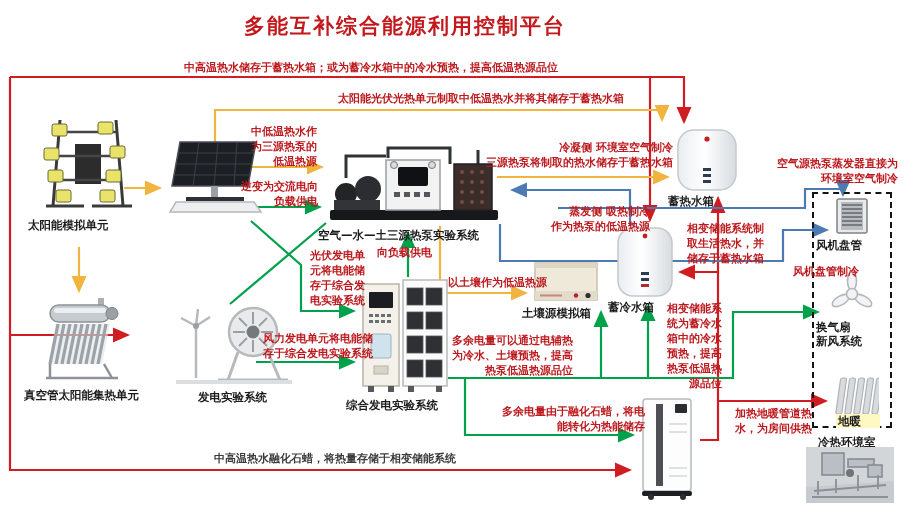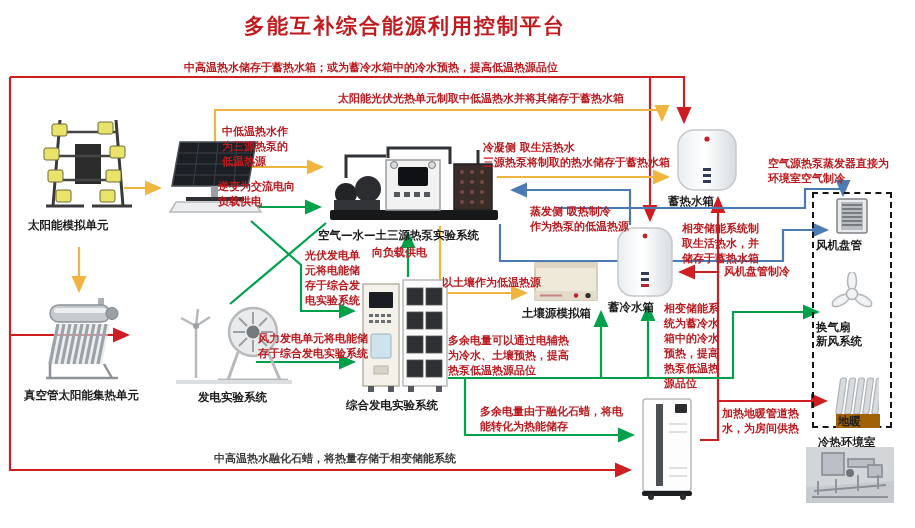--- a/index.html
+++ b/index.html
@@ -2,27 +2,27 @@
 <html><head>
 <meta charset="utf-8">
 <style>
   html,body{margin:0;padding:0;background:#ffffff;}
   body{font-family:"DejaVu Sans","Liberation Sans",sans-serif;}
   .stage{position:relative;width:915px;height:528px;background:#fff;overflow:hidden;}
   .wires{position:absolute;left:0;top:0;width:915px;height:528px;}
   .node{position:absolute;}
   .node svg{display:block;}
   .eq-label{position:absolute;font-size:11.5px;font-weight:700;color:#1c1c1c;text-align:left;line-height:14px;white-space:nowrap;}
-  .ann{position:absolute;font-size:11px;line-height:15px;font-weight:600;color:#bd1a1f;text-align:left;}
+  .ann{position:absolute;font-size:11px;line-height:15px;font-weight:600;color:#bd1a1f;text-align:right;}
   .ann div{white-space:nowrap;}
   .ann.left{text-align:left;}
   .ann.dark{color:#3c3c3c;}
   .title{position:absolute;left:0;top:12px;width:810px;text-align:center;font-size:21px;font-weight:700;letter-spacing:2px;color:#c3191c;}
   .room{position:absolute;left:812px;top:192px;width:76px;height:232px;border:2.5px dashed #151515;}
-  .whitebg{background:#a16207;padding:0 2px;}
+  .whitebg{background:#fef9c3;padding:0 2px;}
 </style>
 </head>
 <body>
 
 <div class="stage">
 
   <svg class="wires" viewBox="0 0 915 528">
     <defs>
       <marker id="aR" markerWidth="8" markerHeight="7" refX="7" refY="3.5" orient="auto">
           <path d="M0,0 L8,3.5 L0,7 Z" fill="#cf1d22"></path>
@@ -327,21 +327,21 @@
     <div>为三源热泵的</div>
     <div>低温热源</div>
   </div>
 
   <div class="ann" style="left:218px;top:179px;width:100px">
     <div>逆变为交流电向</div>
     <div>负载供电</div>
   </div>
 
   <div class="ann" style="left:483px;top:140px;width:190px">
-    <div>冷凝侧  取生活热水</div>
+    <div>冷凝侧  环境室空气制冷</div>
     <div>三源热泵将制取的热水储存于蓄热水箱</div>
   </div>
 
   <div class="ann" style="left:530px;top:204px;width:120px">
     <div>蒸发侧  吸热制冷</div>
     <div>作为热泵的低温热源</div>
   </div>
 
   <div class="ann" style="left:768px;top:156px;width:130px">
     <div>空气源热泵蒸发器直接为</div>

